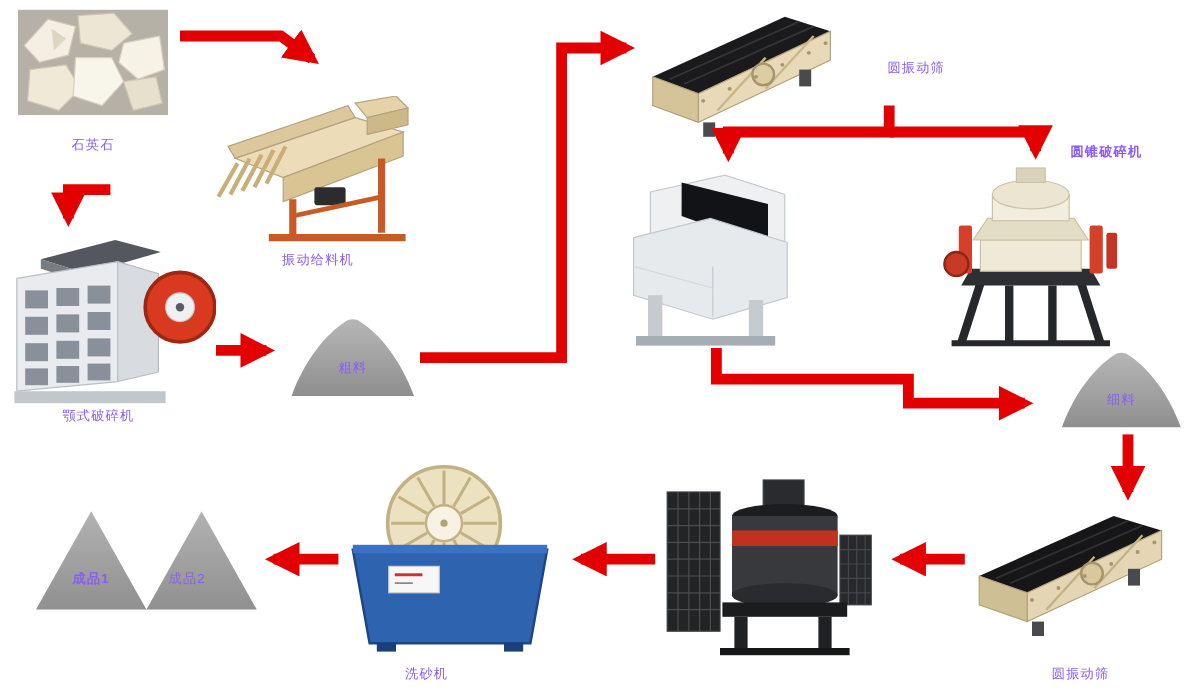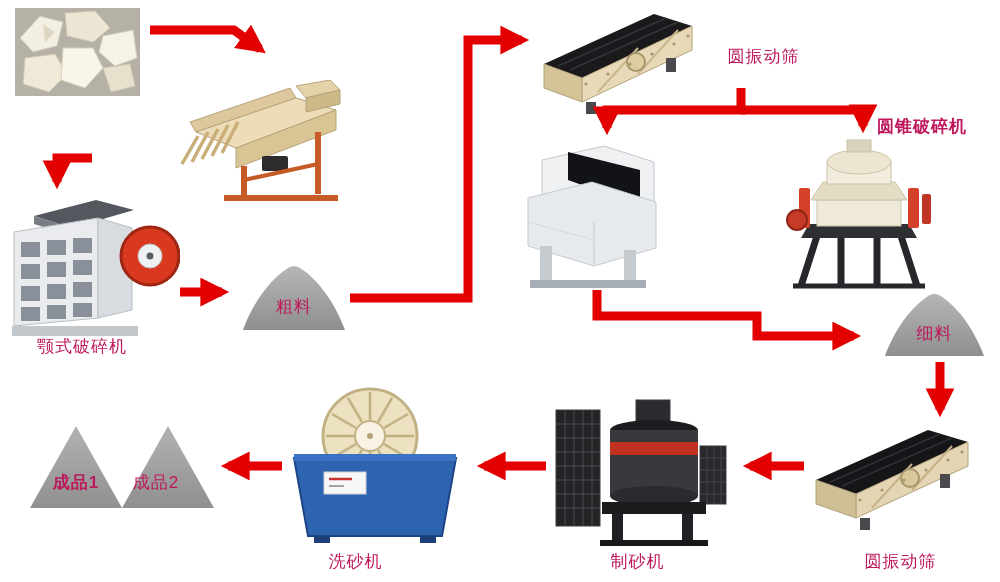--- a/index.html
+++ b/index.html
@@ -1,20 +1,20 @@
 <!DOCTYPE html>
 <html><head>
 <meta charset="utf-8">
 <style>
   html,body{margin:0;padding:0;background:#ffffff;}
   .canvas{position:relative;width:1000px;height:582px;background:#ffffff;overflow:hidden;
           font-family:"Liberation Sans",sans-serif;}
   .node{position:absolute;z-index:1;}
   .arrows{position:absolute;left:0;top:0;z-index:5;pointer-events:none;}
-  .lbl{position:absolute;z-index:6;font-size:17px;line-height:20px;color:#be185d;
+  .lbl{position:absolute;z-index:6;font-size:11px;line-height:20px;color:#8b5cf6;
        text-align:center;letter-spacing:1px;font-family:"Liberation Sans",sans-serif;}
   svg{display:block;}
 </style>
 </head>
 <body>
 
 <div class="canvas">
 
   <div class="node" style="left:15px;top:8px;">
     <svg width="125" height="88" viewBox="0 0 125 88">
@@ -301,24 +301,25 @@
       <path d="M741 88 V110 H607 V128" marker-end="url(#ah)"></path>
       <path d="M741 110 H863 V126" marker-end="url(#ah)"></path>
       <path d="M597 290 V316 H757 V336 H854" marker-end="url(#ah)"></path>
       <path d="M940 362 V410" marker-end="url(#ah)"></path>
       <path d="M804 466 H750" marker-end="url(#ah)"></path>
       <path d="M546 466 H484" marker-end="url(#ah)"></path>
       <path d="M282 466 H228" marker-end="url(#ah)"></path>
     </g>
   </svg>
 
+  <div class="lbl" style="left:15px;top:111px;width:125px;">石英石</div>
+  <div class="lbl" style="left:195px;top:207px;width:140px;">振动给料机</div>
   <div class="lbl" style="left:12px;top:337px;width:140px;">颚式破碎机</div>
   <div class="lbl" style="left:240px;top:297px;width:108px;">粗料</div>
   <div class="lbl" style="left:706px;top:47px;width:115px;">圆振动筛</div>
   <div class="lbl" style="left:852px;top:117px;width:140px;font-weight:bold;">圆锥破碎机</div>
   <div class="lbl" style="left:882px;top:324px;width:105px;">细料</div>
   <div class="lbl" style="left:828px;top:552px;width:145px;">圆振动筛</div>
-  <div class="lbl" style="left:575px;top:552px;width:125px;">制砂机</div>
   <div class="lbl" style="left:293px;top:552px;width:125px;">洗砂机</div>
   <div class="lbl" style="left:28px;top:473px;width:96px;font-weight:bold;">成品1</div>
   <div class="lbl" style="left:108px;top:473px;width:96px;">成品2</div>
 
 </div>
 
 </body></html>

